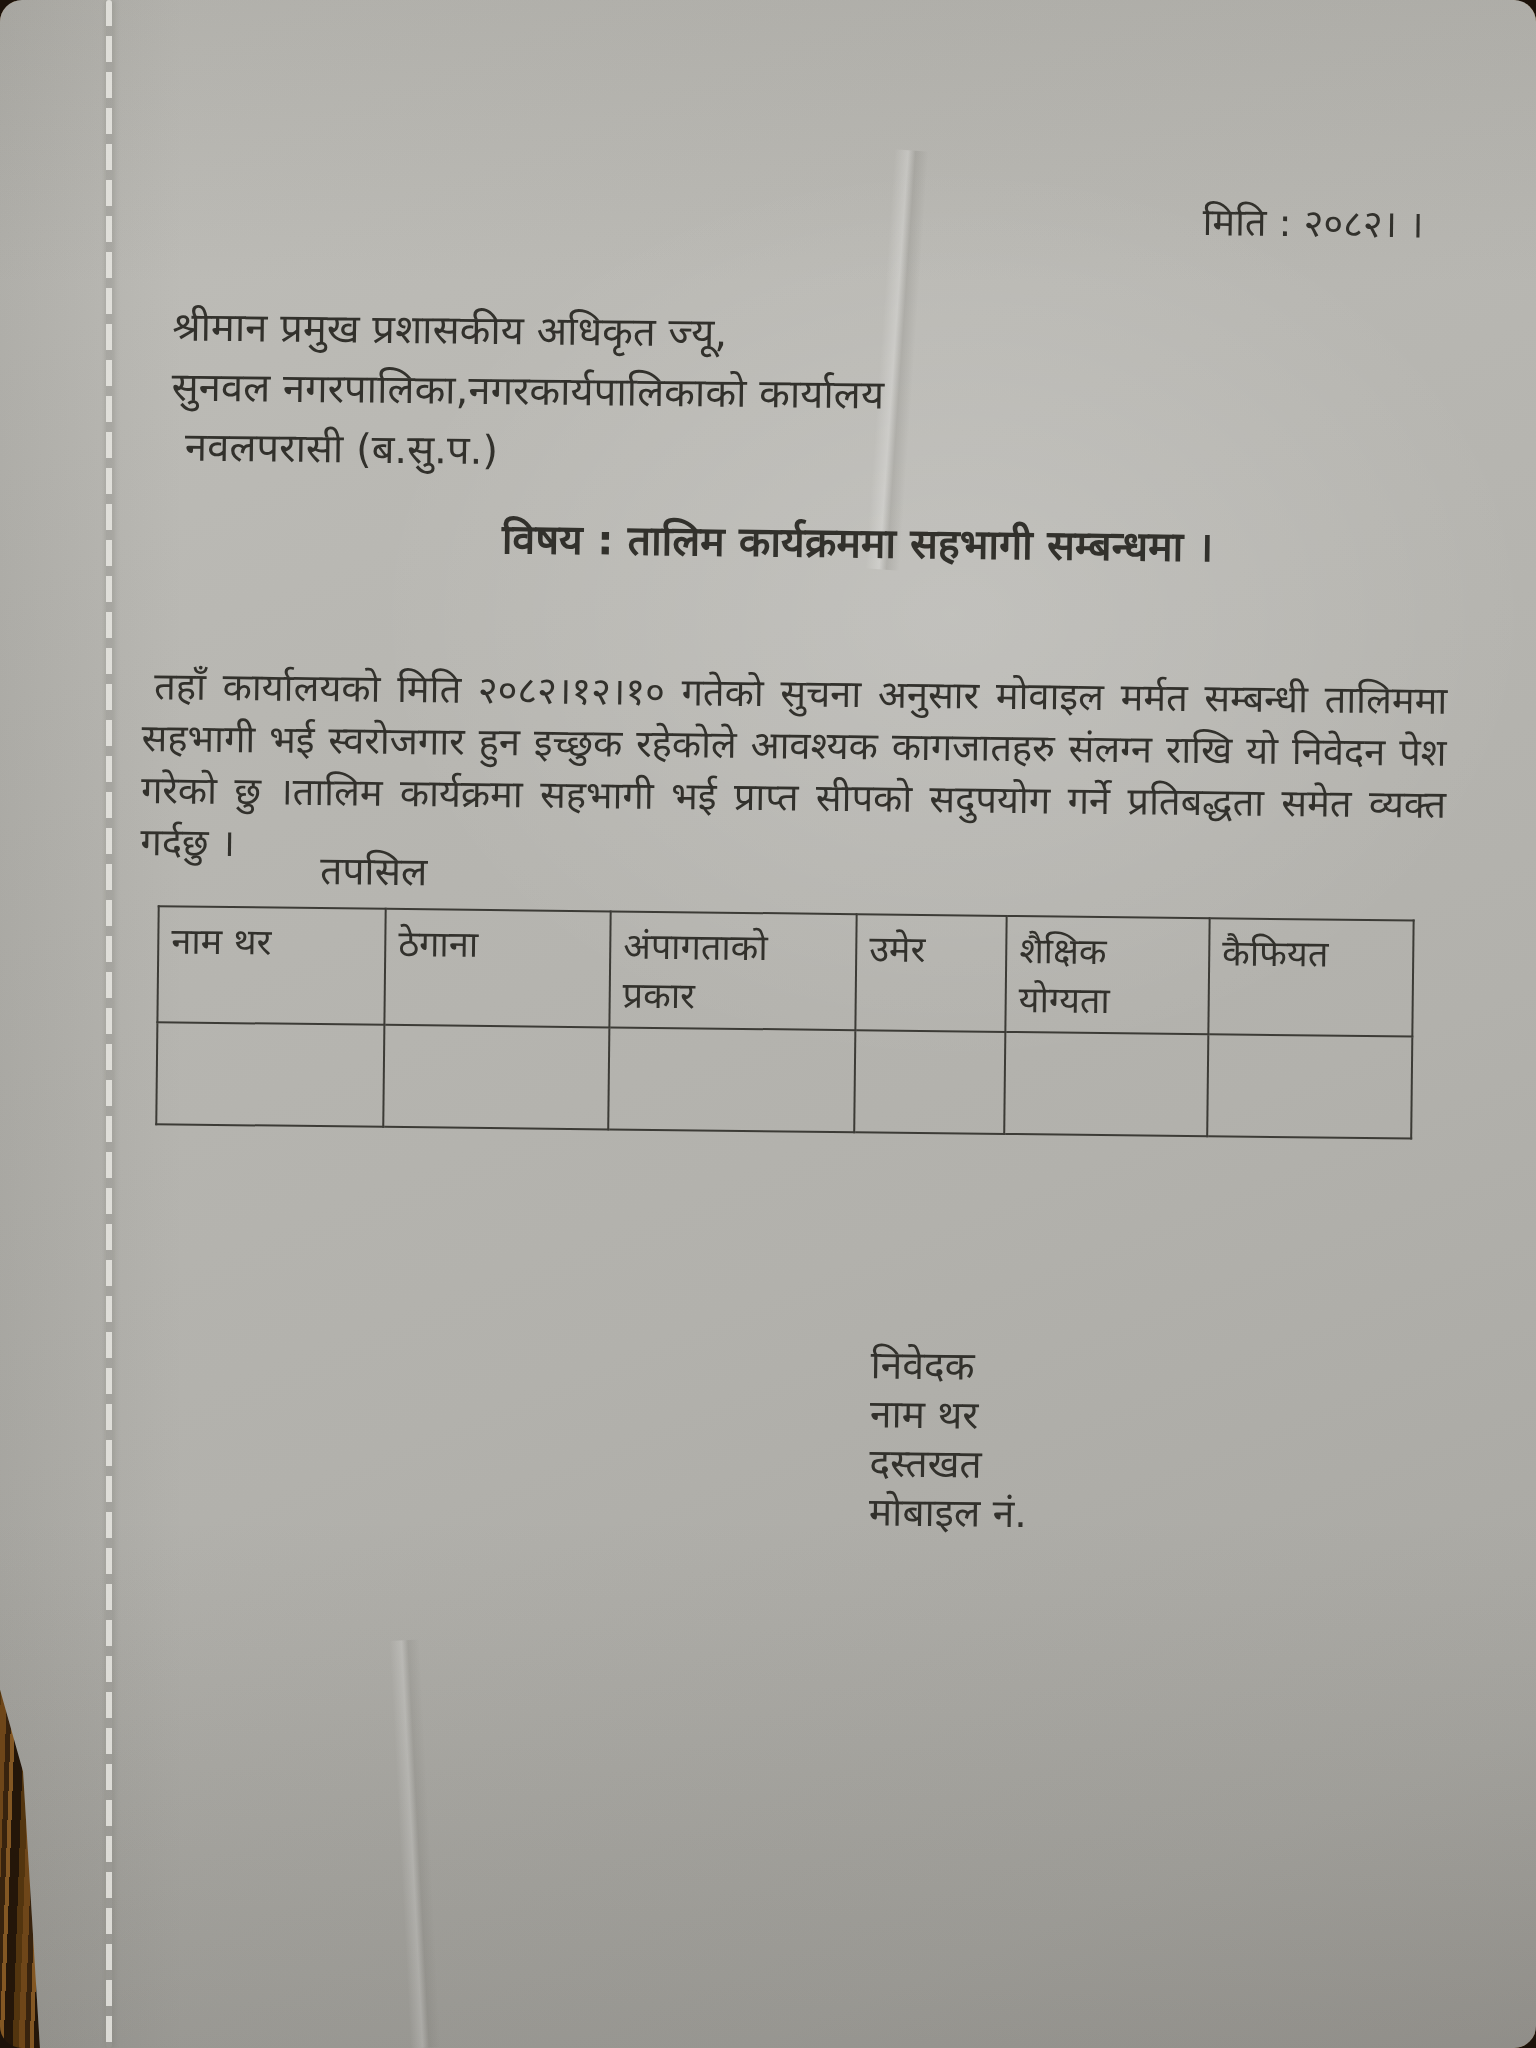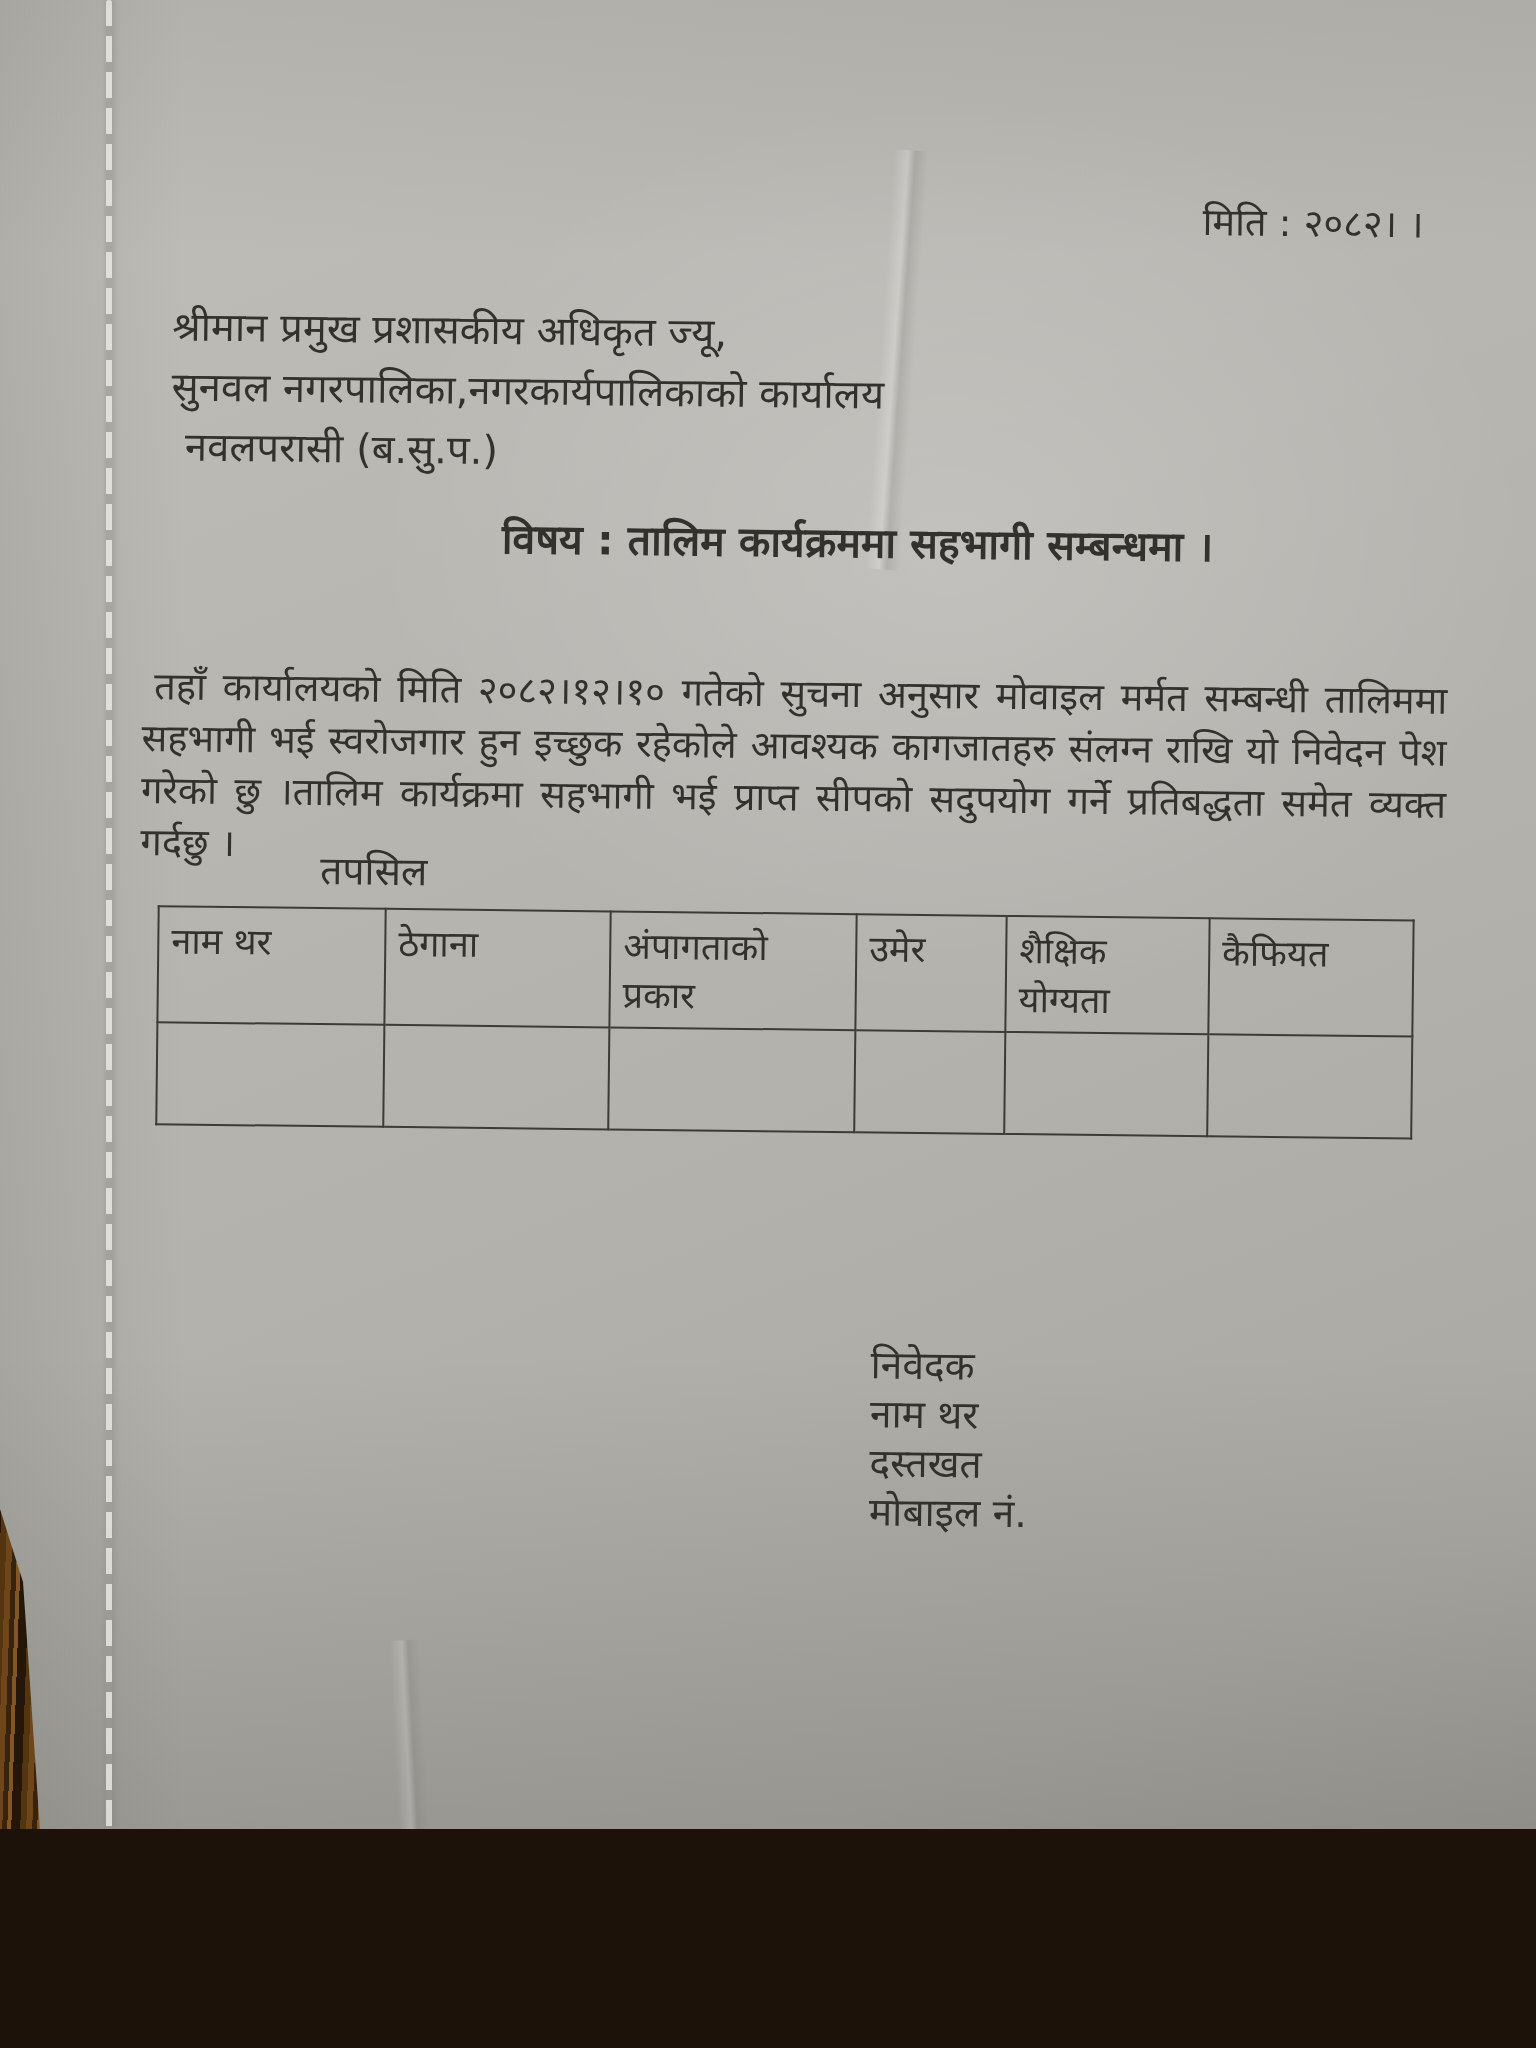--- a/index.html
+++ b/index.html
@@ -1,18 +1,19 @@
 <!DOCTYPE html>
 <html><head>
 <meta charset="utf-8">
 <style>
   html,body{margin:0;padding:0;background:#1c120a;}
   .canvas{
-    position:relative;width:1536px;height:1829px;overflow:hidden;
+    position:relative;width:1536px;height:2048px;overflow:hidden;
     font-family:"DejaVu Sans",sans-serif;
+    border-radius:22px;
   }
   
   .wood{
     position:absolute;inset:0;
     background:
       repeating-linear-gradient(92deg,
         #6e4619 0px,#6e4619 6px,
         #38230e 6px,#38230e 11px,
         #835723 11px,#835723 15px,
         #241609 15px,#241609 24px,

